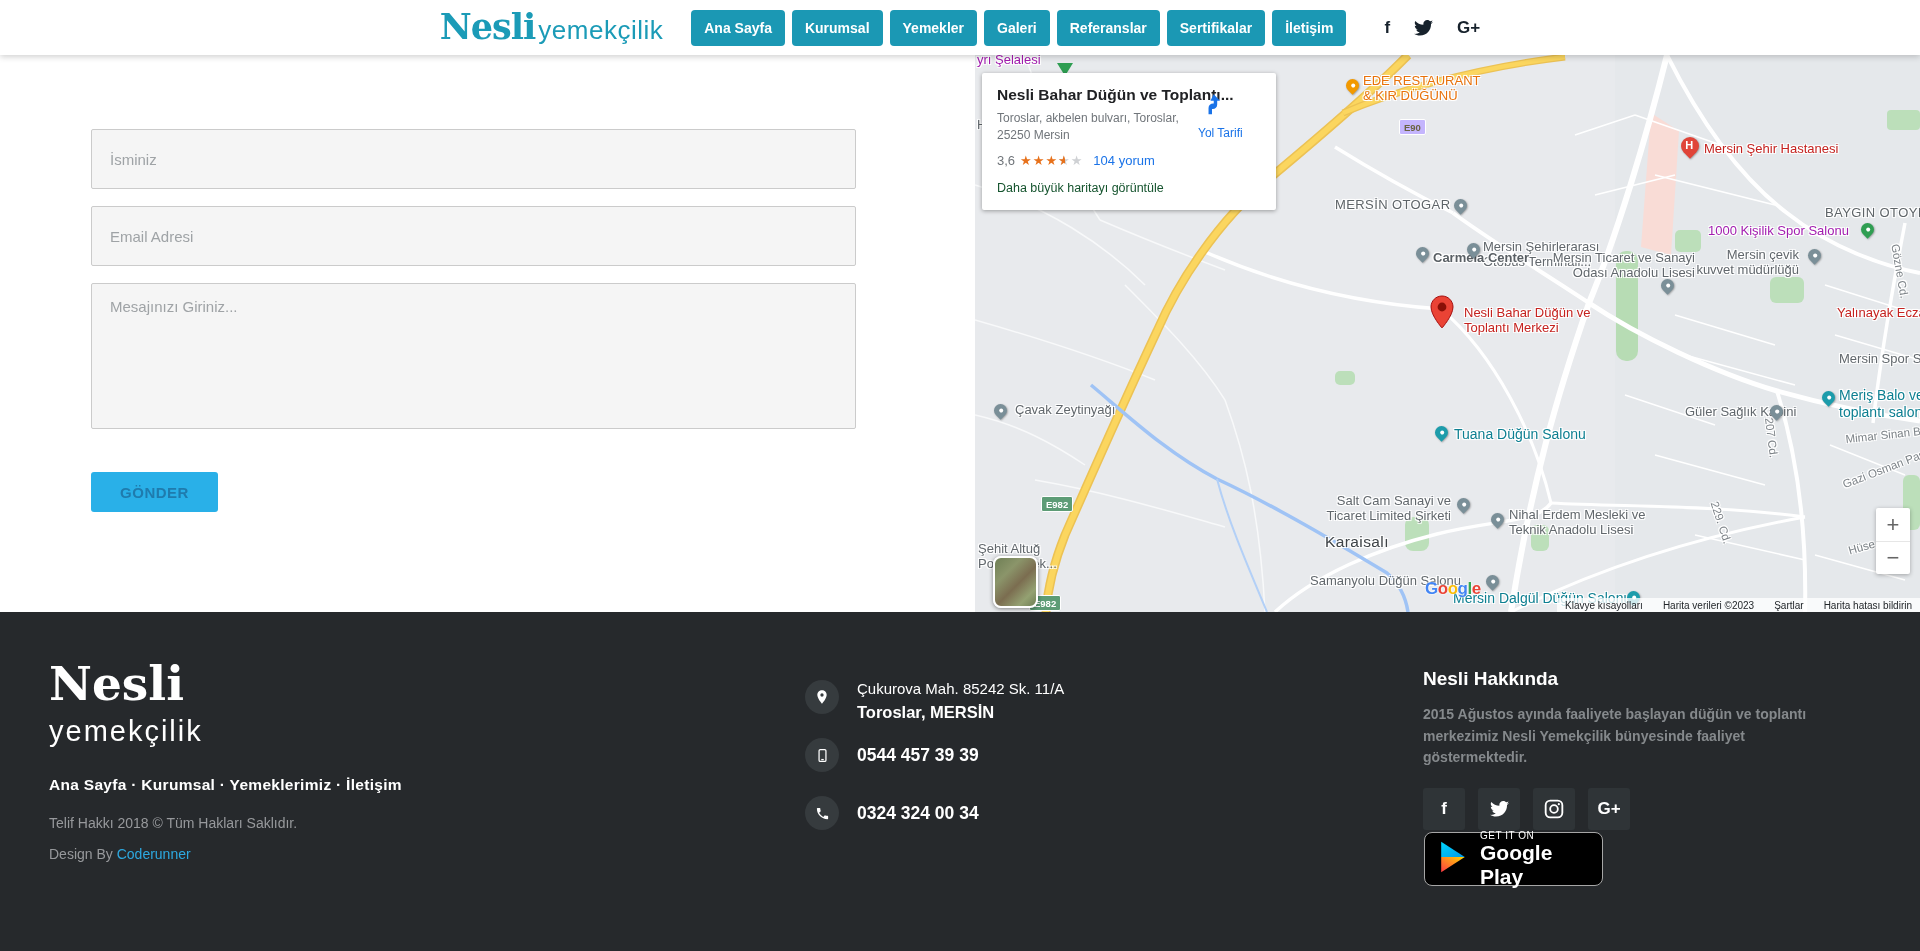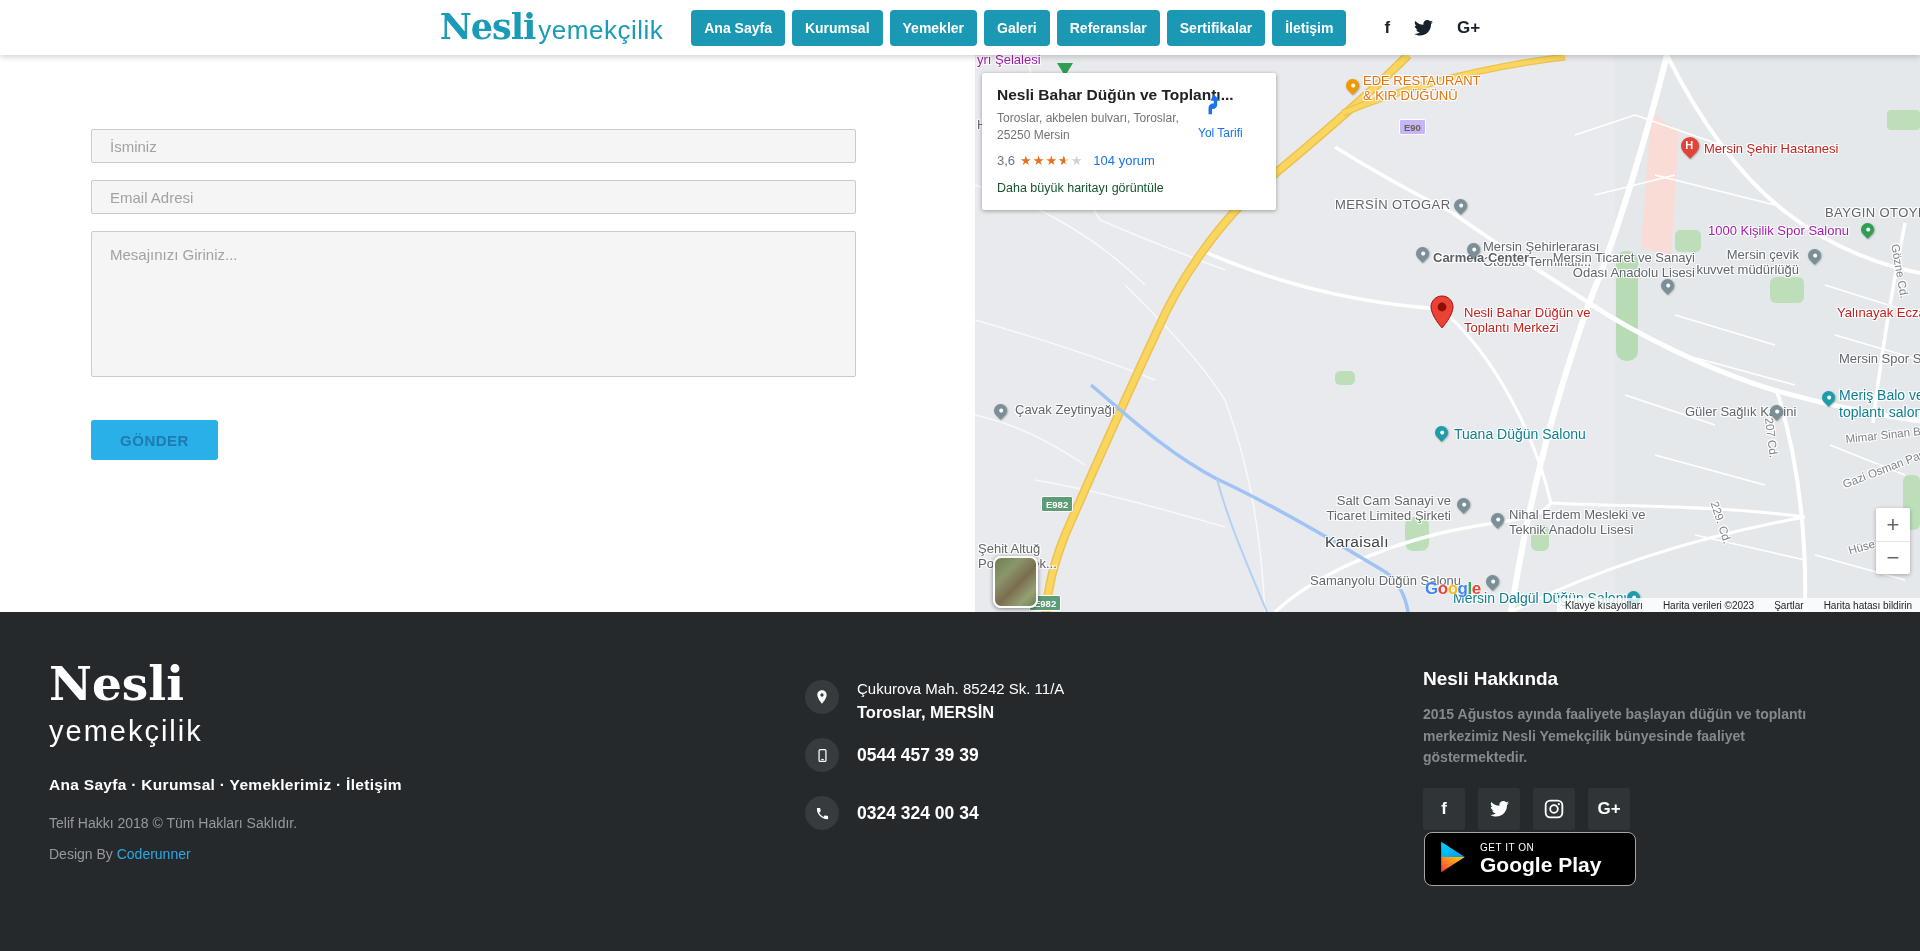--- a/index.html
+++ b/index.html
@@ -25,21 +25,21 @@
   .header-social { display:flex; align-items:center; gap:24px; margin-left:10px; color:#17222c; }
   .hs-ico { cursor:pointer; display:flex; align-items:center; font-weight:700; font-size:17px; }
   .hs-ico svg { display:block; }
 
   
   .main-area { display:flex; height:557px; background:#fff; }
   .left-pane { width:975px; flex:none; }
   .form-wrap { width:765px; margin-left:91px; padding-top:74px; }
   .contact-title { font-size:31px; font-weight:700; color:#20262a; text-align:center; margin:0 0 50px; letter-spacing:.5px; }
   .field {
-    display:block; width:100%; height:34px; background:#f5f5f5; border:1px solid #cbcbcb;
+    display:block; width:100%; height:60px; background:#f5f5f5; border:1px solid #cbcbcb;
     border-radius:2px; padding:0 18px; font-size:15px; color:#555; margin-bottom:17px; font-family:inherit;
   }
   .field::placeholder { color:#9fa3a6; }
   textarea.field { height:146px; padding-top:14px; resize:none; }
   .submit-btn {
     margin-top:26px; width:127px; height:40px; background:#29b0e8; color:#1f7bad;
     font-weight:700; font-size:15px; letter-spacing:.5px; border:none; border-radius:3px; cursor:pointer; font-family:inherit;
   }
 
   
@@ -128,21 +128,21 @@
   .f-addr2 { font-weight:700; font-size:16.5px; margin-top:6px; }
   .f-phone { font-weight:700; font-size:17.5px; line-height:34px; }
   .f-email { font-size:16.5px; color:#2cb5c9; line-height:34px; text-decoration:none; cursor:pointer; }
 
   .f-about-title { position:absolute; left:1423px; top:56px; font-weight:700; font-size:19px; }
   .f-about-text { position:absolute; left:1423px; top:92px; width:395px; color:#85898c; font-weight:700;
     font-size:14px; line-height:1.55; }
   .f-social { position:absolute; left:1423px; top:176px; display:flex; gap:13px; }
   .f-social .sq { width:42px; height:42px; background:#2f3437; border-radius:3px; display:flex;
     align-items:center; justify-content:center; color:#fff; cursor:pointer; font-weight:700; font-size:17px; }
-  .play-badge { position:absolute; left:1424px; top:220px; width:212px; height:54px; background:#000;
+  .play-badge { position:absolute; left:1424px; top:220px; width:179px; height:54px; background:#000;
     border:1px solid #a6a6a6; border-radius:8px; display:flex; align-items:center; padding:0 14px;
     gap:13px; cursor:pointer; }
   .pb-l1 { font-size:10px; letter-spacing:.5px; color:#fff; }
   .pb-l2 { font-size:21px; font-weight:700; color:#fff; line-height:1.1; }
 </style>
 </head>
 <body>
 
 <header class="site-header">
   <div class="logo">

